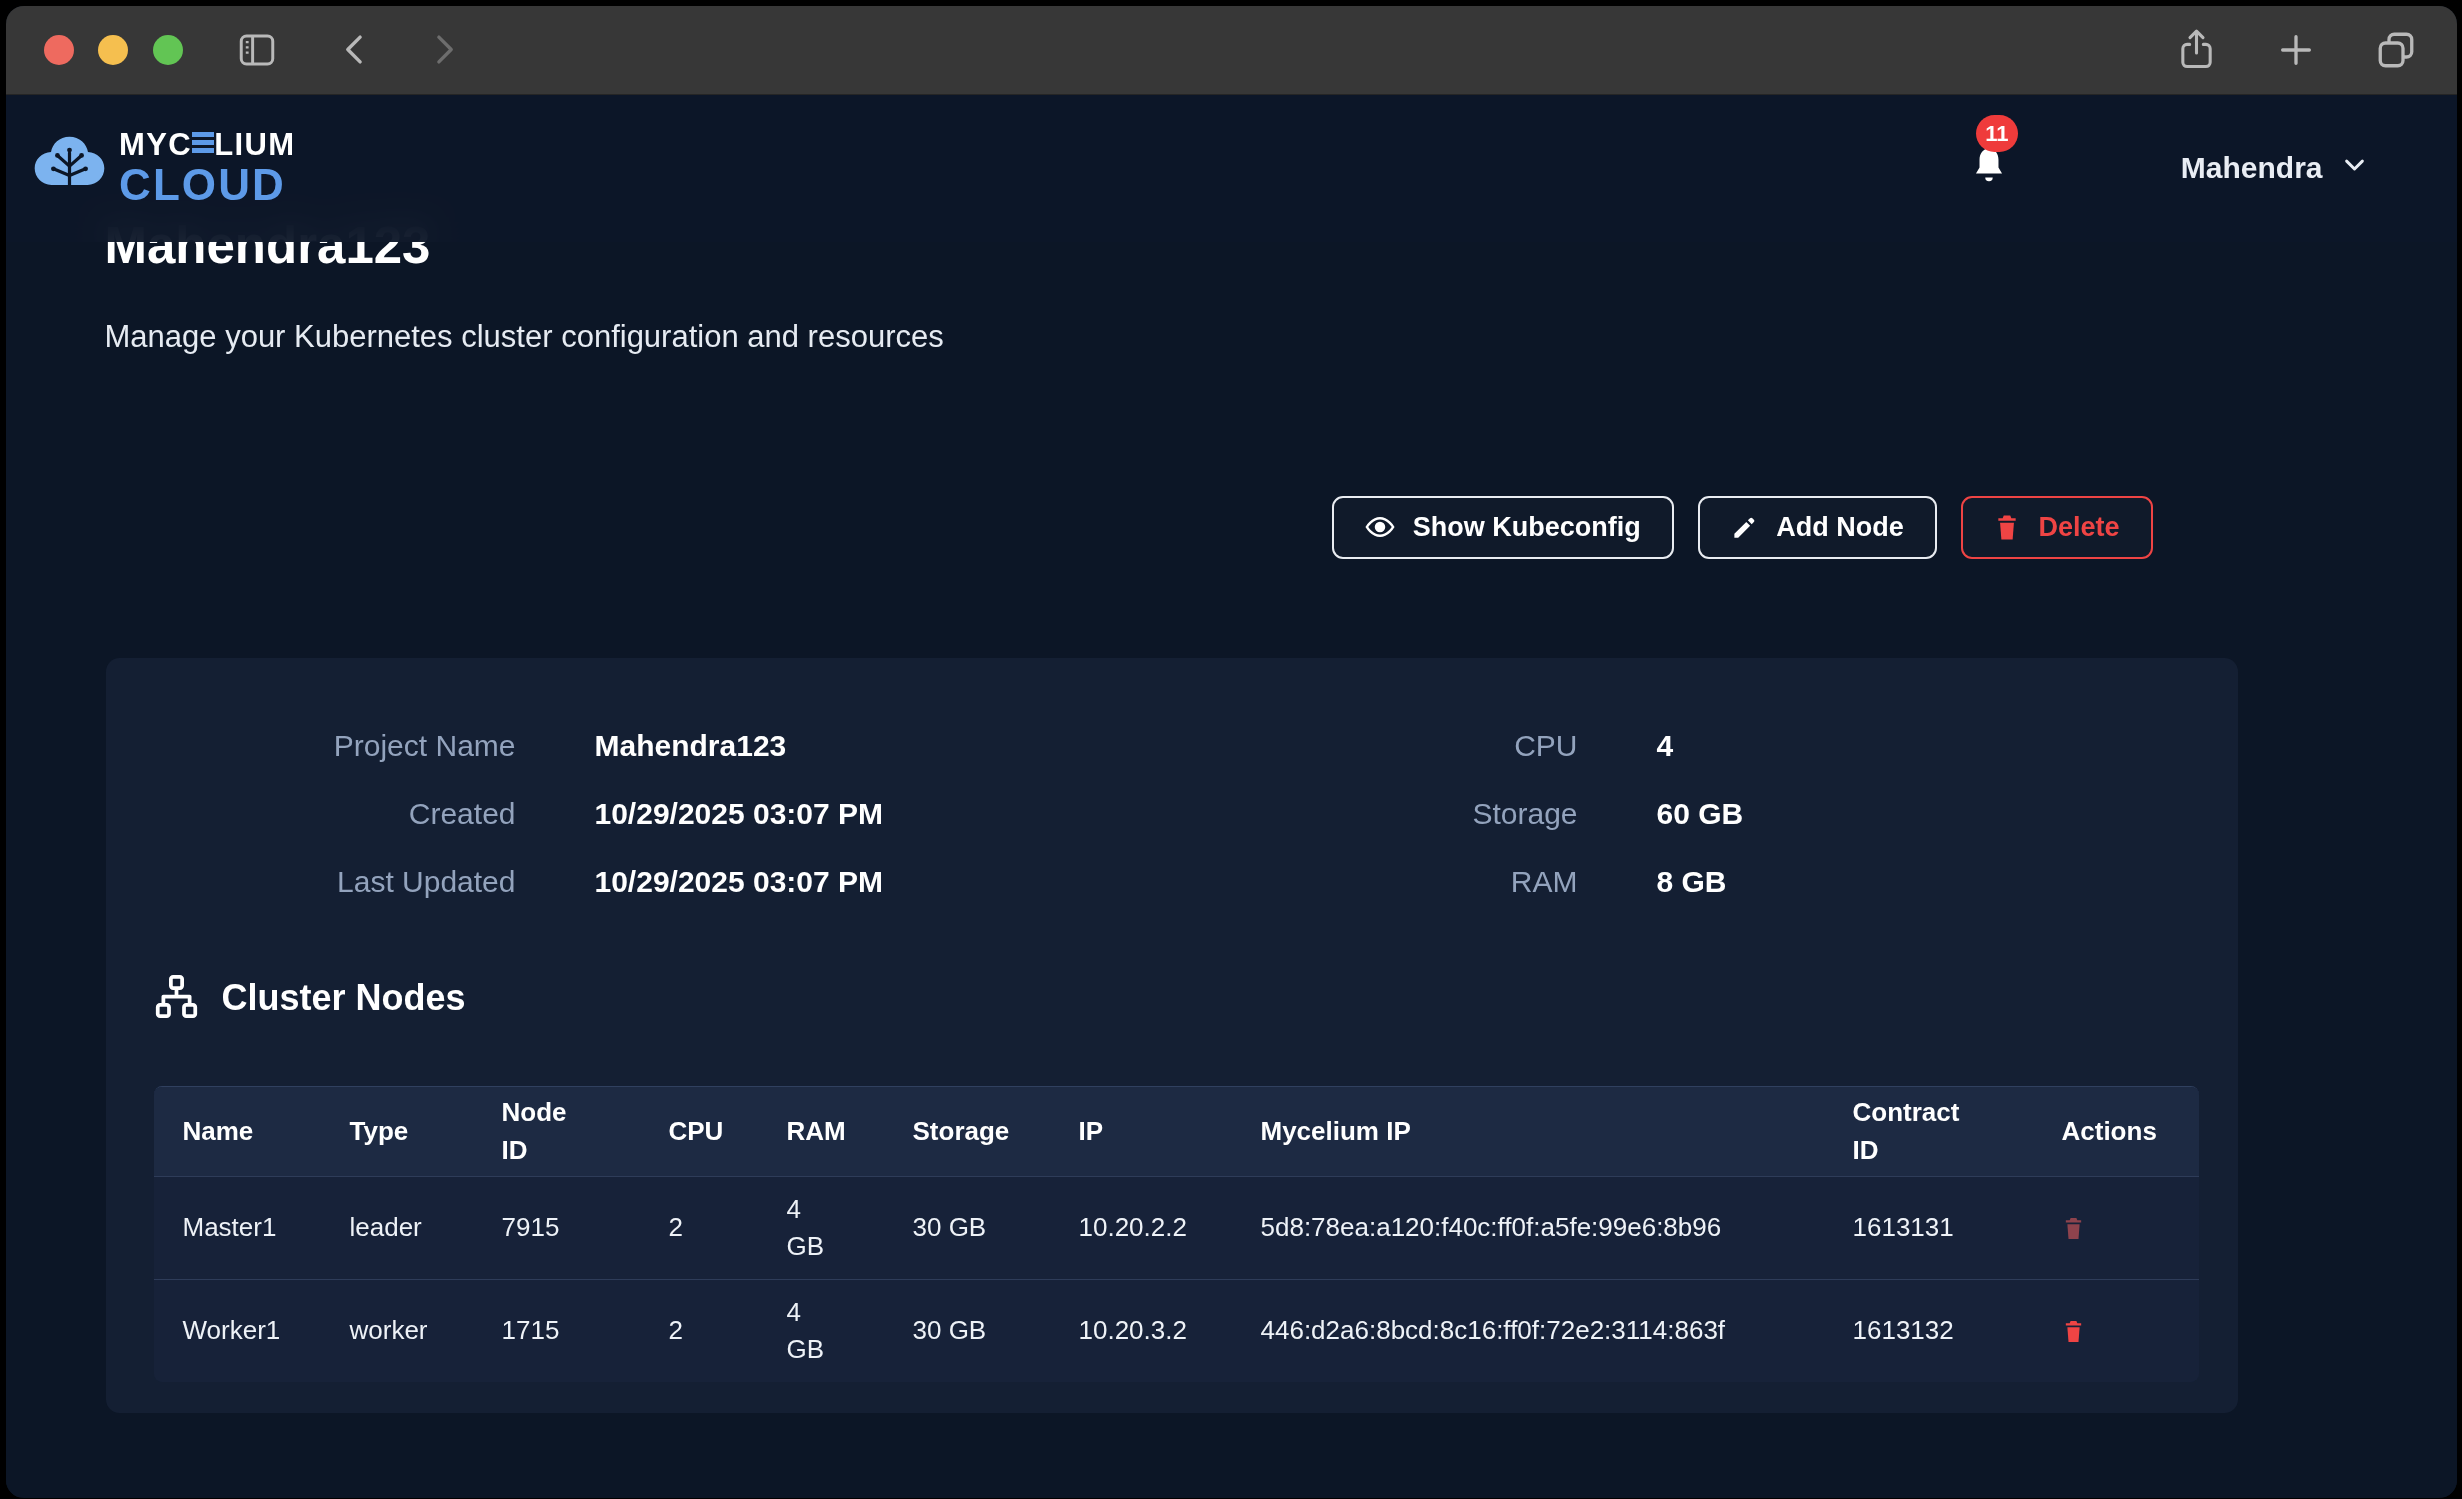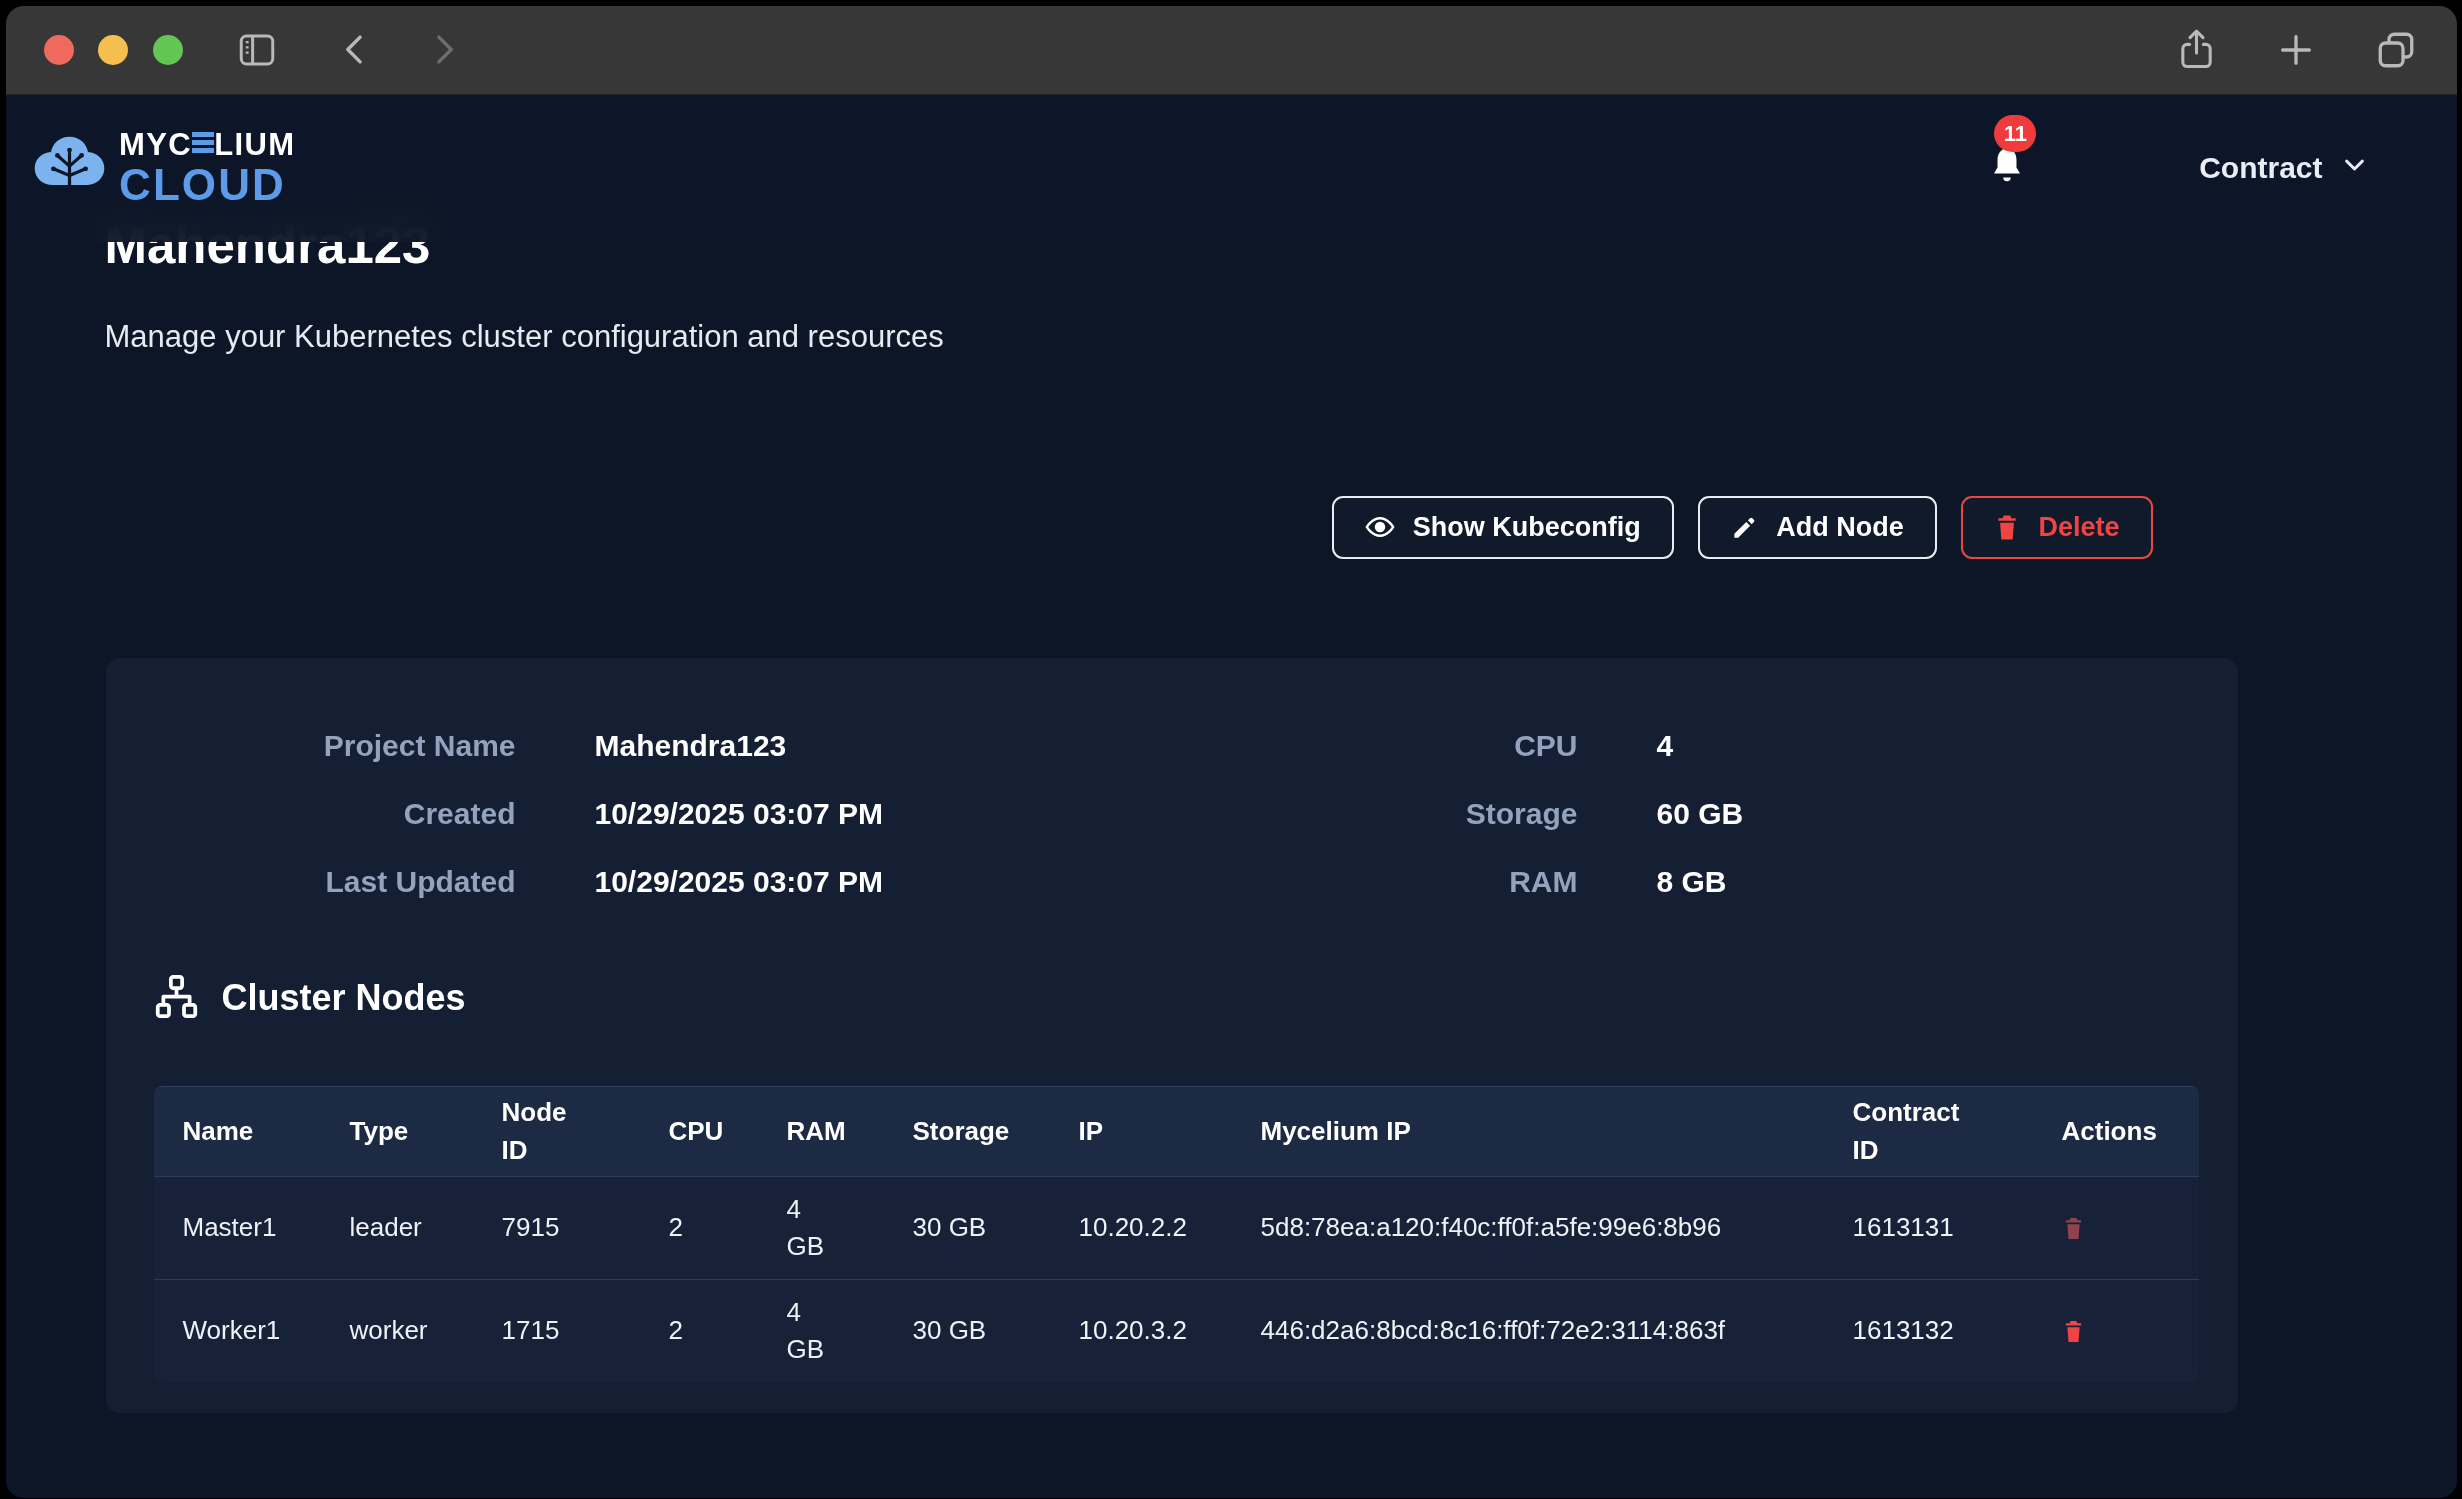--- a/index.html
+++ b/index.html
@@ -65,21 +65,21 @@
          color:#fff; font-size:27px; font-weight:700; cursor:pointer; }
   .btn svg { display:block; }
   .btn-danger { border-color:#ef4444; color:#ef4444; }
 
   .card { margin:99px 219px 0 100px; background:#141f33; border-radius:13.7px;
           padding:48px 48px 31px 48px; min-height:752px; }
 
   .details-grid { display:grid; grid-template-columns:362px 519px 385px 1fr;
                   column-gap:79px; row-gap:0; padding-top:6.8px; }
   .details-grid > div { height:68px; display:flex; align-items:center; font-size:30px; }
-  .d-label { justify-content:flex-end; text-align:right; color:#93a3bd; font-weight:700; }
+  .d-label { justify-content:flex-end; text-align:right; color:#93a3bd; font-weight:400; }
   .d-value { color:#ffffff; font-weight:600; }
 
   .cluster-head { display:flex; align-items:center; gap:23px; margin-top:58px; }
   .cluster-head svg { color:#fff; }
   .cluster-title { color:#fff; font-size:36px; font-weight:700; }
 
   .table { margin-top:65px; width:2045px; border-radius:8.2px; overflow:hidden;
            border-top:1.4px solid #30405f; background:#172239; }
   .t-row { display:grid;
            grid-template-columns:167px 152px 167px 118px 126px 166px 182px 592px 209px 1fr;
@@ -300,21 +300,21 @@
           <div class="bell-wrap">
             <span>
               <svg width="42" height="44" viewBox="0 0 24 26" fill="#fff">
                 <path d="M12 2C8.6 2 6.4 4.9 6.4 8.7v4.6L4.3 16.8h15.4l-2.1-3.5V8.7C17.6 4.9 15.4 2 12 2z"></path>
                 <path d="M9.8 19.2a2.2 2.2 0 0 0 4.4 0h-4.4z"></path>
               </svg>
             </span>
             <span class="badge">11</span>
           </div>
           <div class="user-menu">
-            <span>Contract</span>
+            <span>Mahendra</span>
             <span>
               <svg width="27" height="27" viewBox="0 0 24 24" fill="none" stroke="#e9edf4" stroke-width="2.6" stroke-linecap="round" stroke-linejoin="round">
                   <path d="M5 9l7 7 7-7"></path>
                 </svg>
             </span>
           </div>
         </div>
       </div>
 
     </div>

